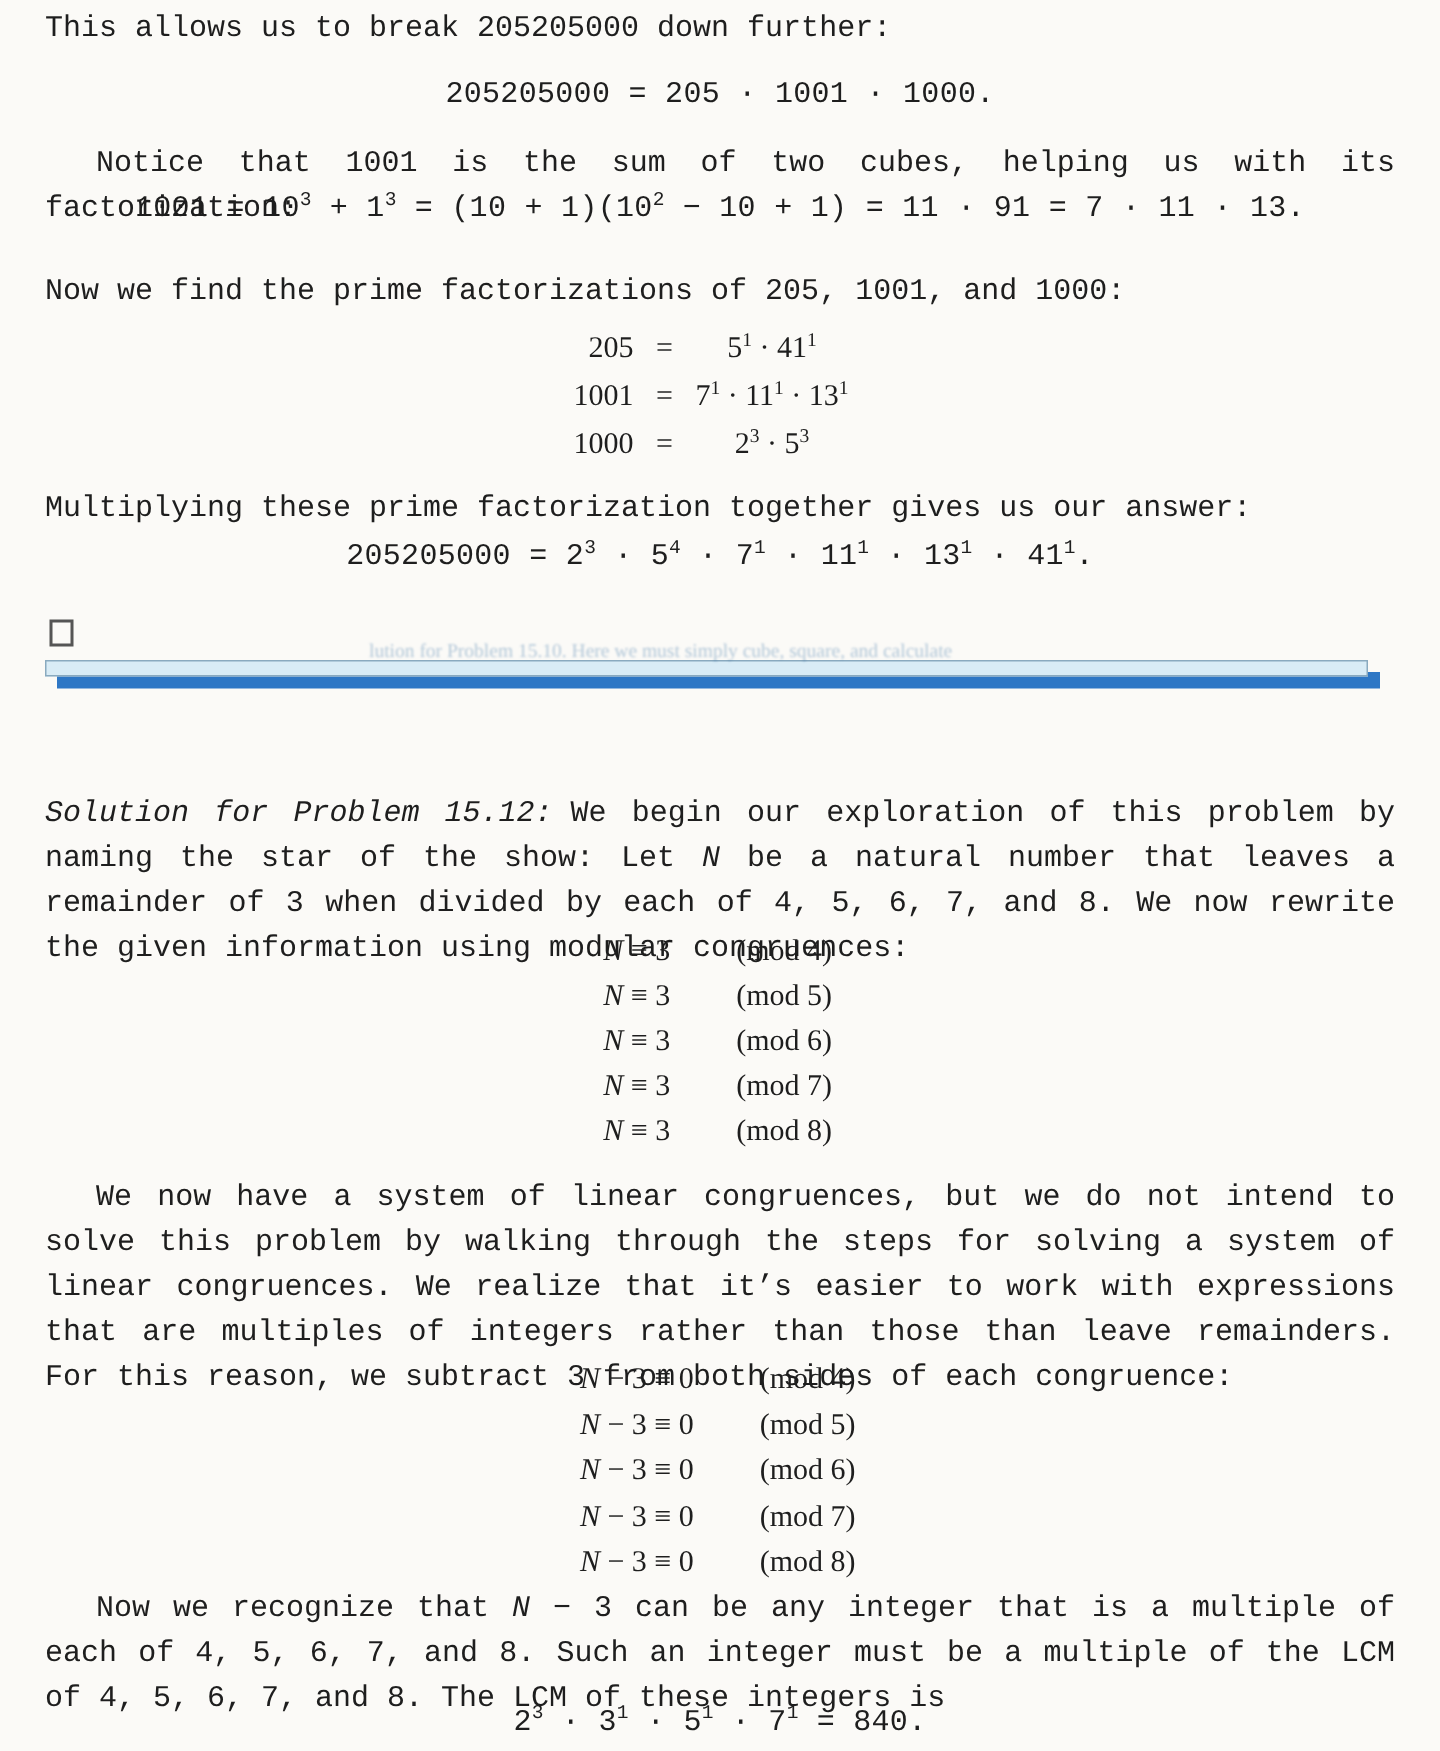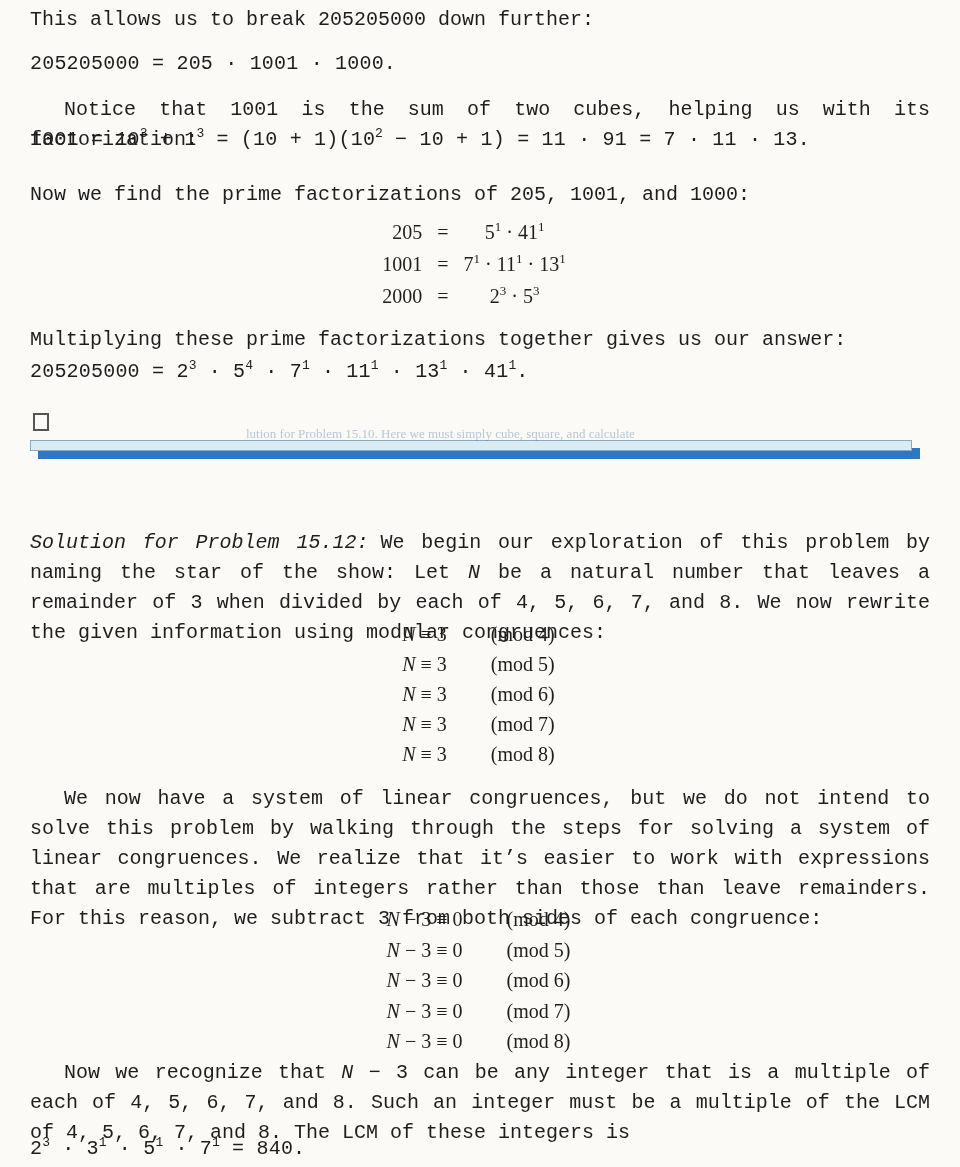--- a/index.html
+++ b/index.html
@@ -9,21 +9,21 @@
   html,body{margin:0;padding:0;}
   body{
     width:960px;height:1167px;position:relative;overflow:hidden;
     background:var(--page-bg);color:var(--text);
     font-family:"Liberation Serif","DejaVu Serif",serif;
     font-size:20px;line-height:30px;
   }
   .abs{position:absolute;left:30px;right:30px;}
   p{margin:0;text-align:justify;font-family:Liberation Mono, monospace;}
   .indent{text-indent:34px;}
-  .eq{text-align:left;letter-spacing:.2px;}
+  .eq{text-align:center;letter-spacing:.2px;}
   sup{font-size:13px;line-height:0;vertical-align:super;letter-spacing:0;}
   em{font-style:italic;}
 
   
   .factor{left:0;right:12px;display:flex;justify-content:center;}
   .factor-grid{display:grid;grid-template-columns:auto auto auto;column-gap:15px;line-height:32px;}
   .f-lhs{text-align:right;}
   .f-rhs{text-align:center;}
   .f-eq{text-align:center;}
 
@@ -66,27 +66,27 @@
 <p class="abs" style="top:180px">Now we find the prime factorizations of 205, 1001, and 1000:</p>
 
 <div class="abs factor" style="top:216px">
   <div class="factor-grid">
     <span class="f-lhs">205</span>
     <span class="f-eq">=</span>
     <span class="f-rhs">5<sup>1</sup> · 41<sup>1</sup></span>
     <span class="f-lhs">1001</span>
     <span class="f-eq">=</span>
     <span class="f-rhs">7<sup>1</sup> · 11<sup>1</sup> · 13<sup>1</sup></span>
-    <span class="f-lhs">2000</span>
+    <span class="f-lhs">1000</span>
     <span class="f-eq">=</span>
     <span class="f-rhs">2<sup>3</sup> · 5<sup>3</sup></span>
   </div>
 </div>
 
-<p class="abs" style="top:325px">Multiplying these prime factorizations together gives us our answer:</p>
+<p class="abs" style="top:325px">Multiplying these prime factorization together gives us our answer:</p>
 
 <p class="abs eq" style="top:357px">205205000 = 2<sup>3</sup> · 5<sup>4</sup> · 7<sup>1</sup> · 11<sup>1</sup> · 13<sup>1</sup> · 41<sup>1</sup>.</p>
 
 <div class="qed"></div>
 
 <div class="problem-box">
   <span class="ghost">lution for Problem 15.10.  Here we must simply cube, square, and calculate</span>
 </div>
 
 <p class="abs" style="top:528px"><span class="sol-label">Solution for Problem 15.12:</span><span>We begin our exploration of this problem by naming the star of the show: Let <em>N</em> be a natural number that leaves a remainder of 3 when divided by each of 4, 5, 6, 7, and 8.  We now rewrite the given information using modular congruences:</span></p>

